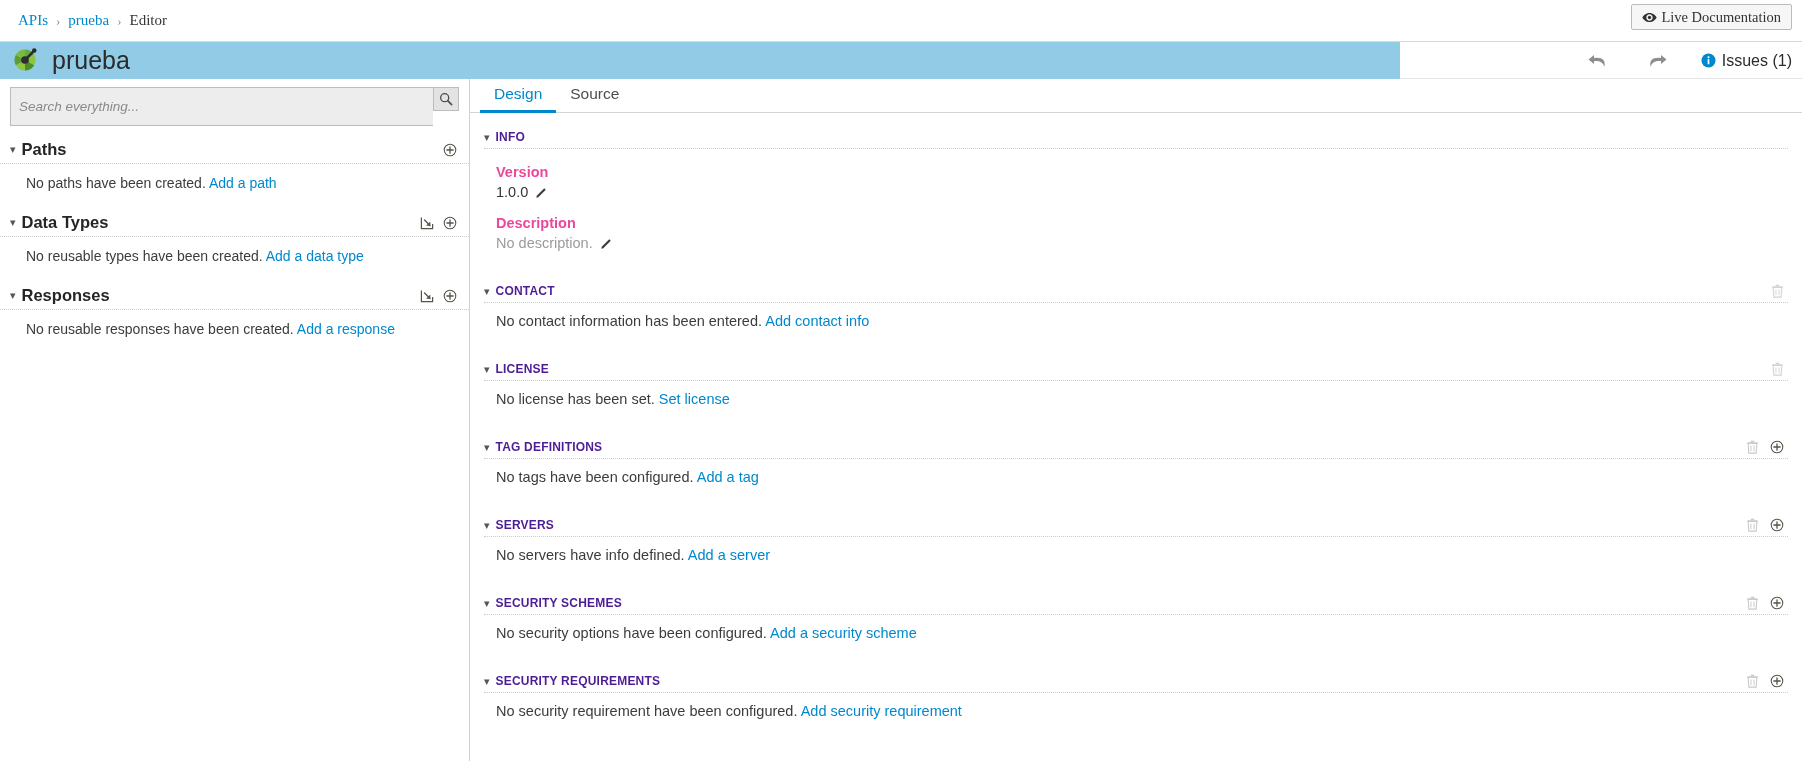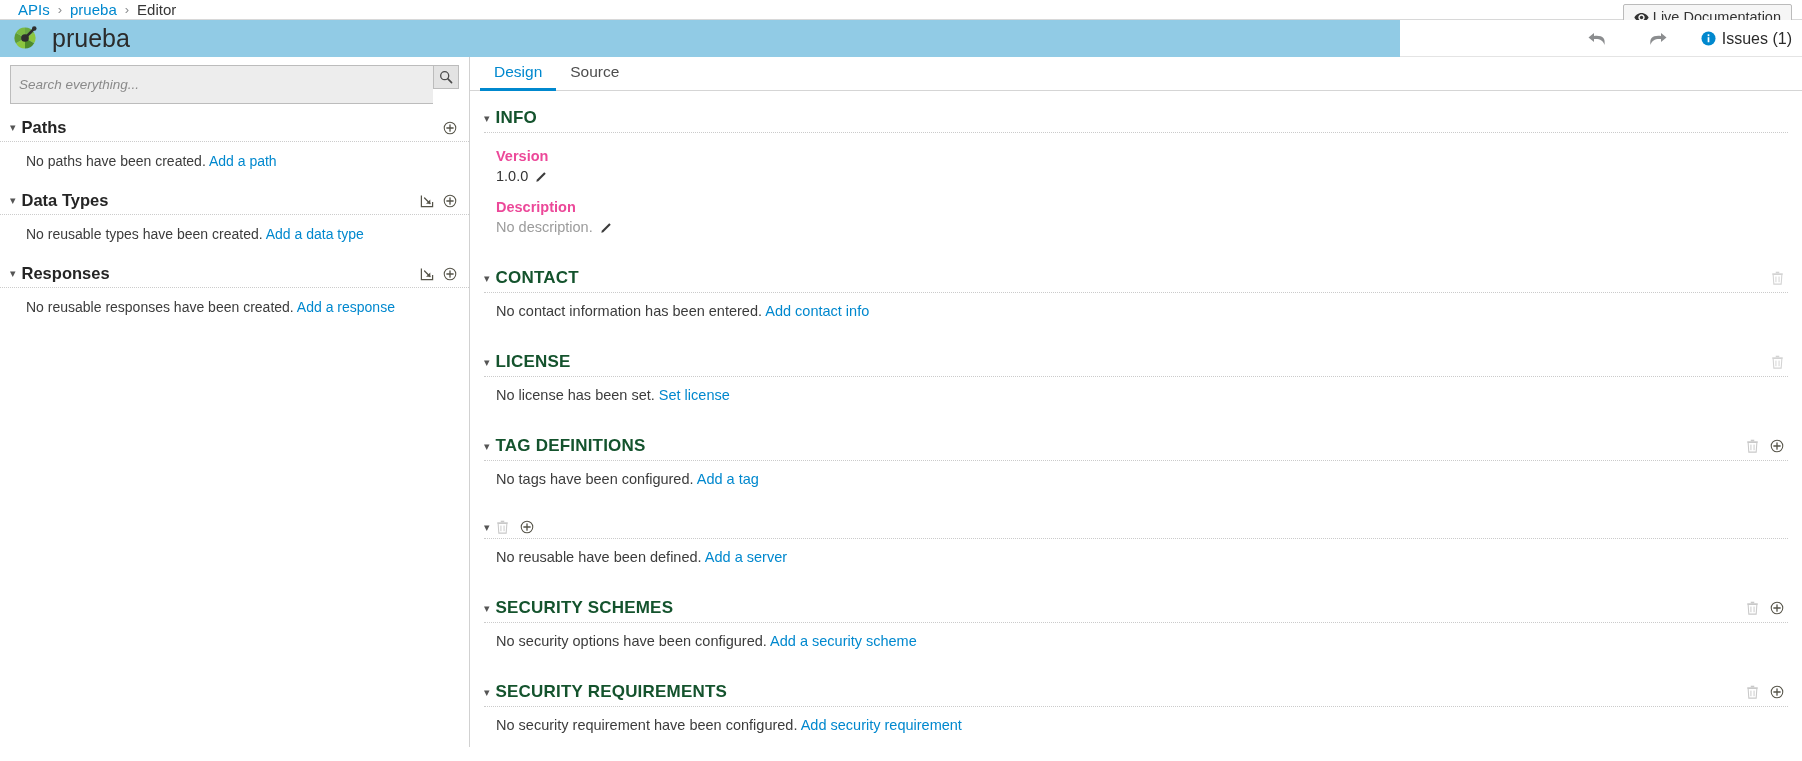--- a/index.html
+++ b/index.html
@@ -8,27 +8,28 @@
     width: 1802px; height: 761px;
     overflow: hidden;
     background: #ffffff;
     font-family: "Liberation Sans", sans-serif;
     font-size: 15px;
     color: #333333;
   }
 
   
   .breadcrumb-bar {
-    height: 20px;
+    height: 42px;
     display: flex;
     align-items: center;
     padding: 0 10px 0 18px;
     border-bottom: 1px solid #d8d8d8;
     background: #ffffff;
     position: relative;
+    font-family: Liberation Serif, serif;
   }
   .crumb { font-size: 15px; color: #0088ce; cursor: pointer; }
   .crumb.current { color: #363636; cursor: default; }
   .crumb-sep { color: #8b8d8f; margin: 0 8px; font-size: 13px; }
   .live-doc-btn {
     position: absolute;
     right: 10px; top: 4px;
     height: 26px;
     display: flex; align-items: center; gap: 4px;
     padding: 0 10px;
@@ -166,22 +167,22 @@
   .tab.active { color: #0088ce; border-bottom-color: #0088ce; }
 
   .main-body { padding: 10px 14px 0 14px; }
   .ms-header {
     display: flex; align-items: center;
     padding: 7px 4px 4px 0;
     border-bottom: 1px dotted #cbcbcb;
     position: relative;
   }
   .ms-title {
-    font-size: 17px; font-weight: bold;
-    color: #14532d; letter-spacing: 0.2px;
+    font-size: 12px; font-weight: bold;
+    color: #4c1d95; letter-spacing: 0.2px;
     flex: 1;
   }
   .ms-actions { display: flex; align-items: center; gap: 11px; }
   .main-empty {
     padding: 10px 0 26px 12px;
     font-size: 14.5px; color: #3c3c3c;
   }
 
   .info-field { padding: 2px 0 0 12px; }
   .info-label {
@@ -456,39 +457,40 @@
         </div>
         <div class="main-empty">
           <span>No tags have been configured.</span>
           <a>Add a tag</a>
         </div>
       </div>
 
       <div>
         <div class="ms-header">
           <span class="caret">▾</span>
+          <span class="ms-title">SERVERS</span>
           <span class="ms-actions">
             <span class="icon-btn">
               <svg width="13" height="14" viewBox="0 0 14 16">
                 <path d="M2 4 L12 4 L11.2 15 L2.8 15 Z" fill="none" stroke="#c9c9c9" stroke-width="1.2"></path>
                 <rect x="1" y="2.6" width="12" height="1.6" fill="#c9c9c9"></rect>
                 <rect x="5" y="0.8" width="4" height="1.8" fill="#c9c9c9"></rect>
                 <path d="M5.2 6.4 L5.2 12.8 M8.8 6.4 L8.8 12.8" stroke="#c9c9c9" stroke-width="1.1"></path>
               </svg>
             </span>
             <span class="icon-btn">
               <svg width="14" height="14" viewBox="0 0 16 16">
                 <circle cx="8" cy="8" r="6.6" fill="none" stroke="#565449" stroke-width="1.2"></circle>
                 <path d="M8 4.4 L8 11.6 M4.4 8 L11.6 8" stroke="#565449" stroke-width="1.5" stroke-linecap="round"></path>
               </svg>
             </span>
           </span>
         </div>
         <div class="main-empty">
-          <span>No reusable have been defined.</span>
+          <span>No servers have info defined.</span>
           <a>Add a server</a>
         </div>
       </div>
 
       <div>
         <div class="ms-header">
           <span class="caret">▾</span>
           <span class="ms-title">SECURITY SCHEMES</span>
           <span class="ms-actions">
             <span class="icon-btn">

